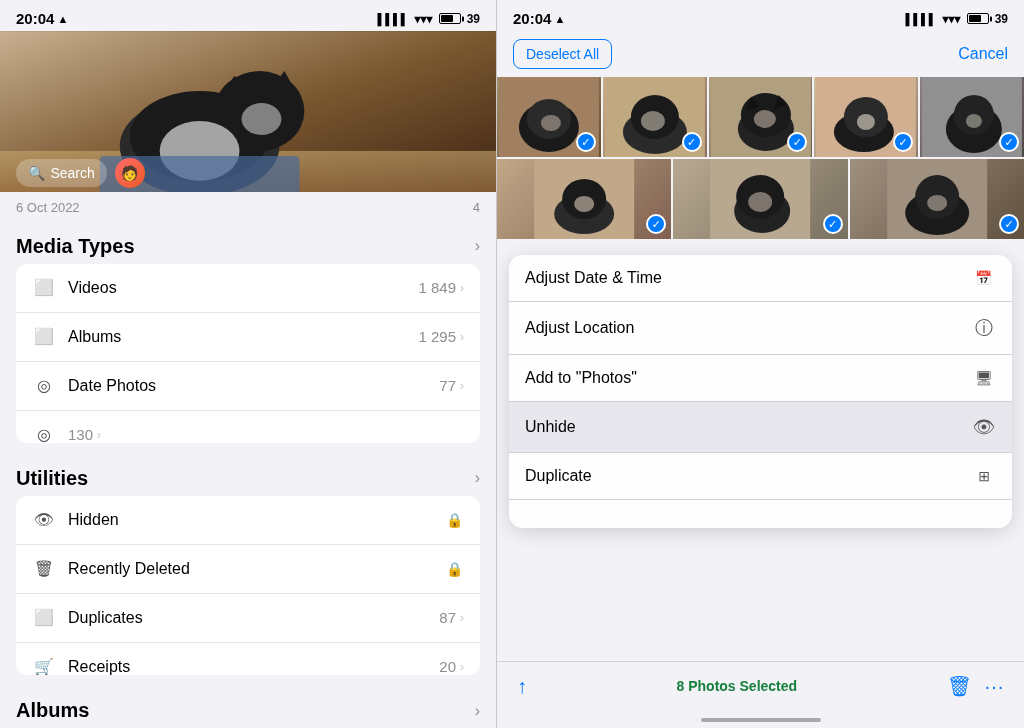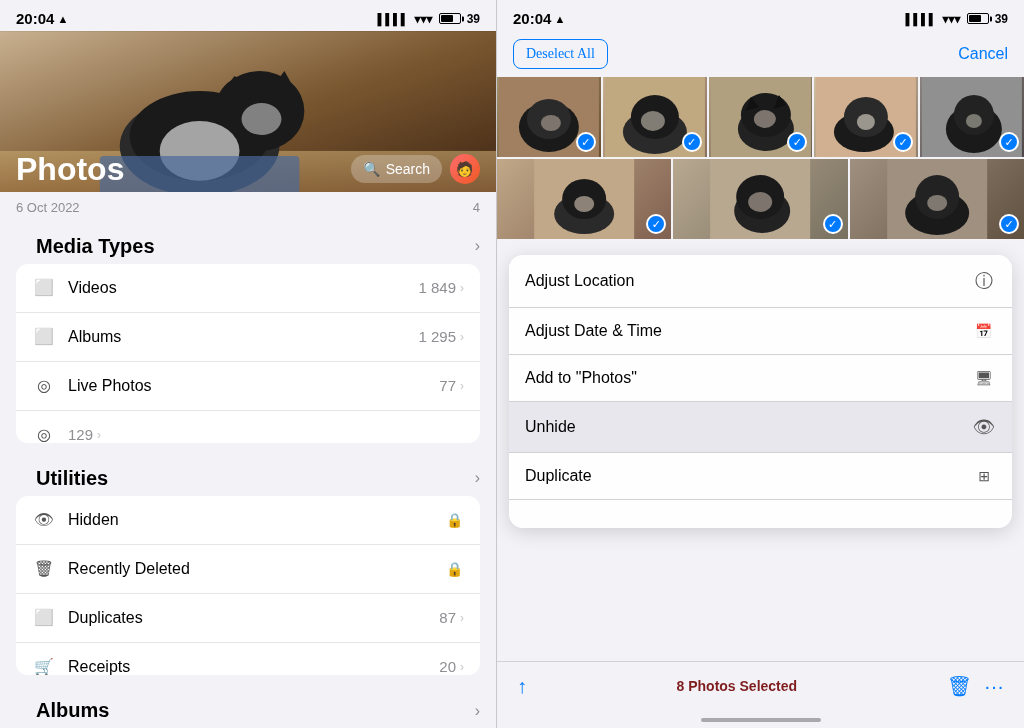--- a/index.html
+++ b/index.html
@@ -161,21 +161,20 @@
       color: #8e8e93;
       align-items: flex-end;
     }
 
     
     .section-header {
       display: flex;
       align-items: center;
       justify-content: space-between;
       padding: 16px 16px 6px;
-      margin-left: 20px;
     }
     .section-title {
       font-size: 20px;
       font-weight: 700;
       color: #000;
     }
     .section-arrow {
       color: #8e8e93;
       font-size: 16px;
     }
@@ -241,21 +240,20 @@
       background: #f2f2f7;
     }
     .deselect-btn {
       background: none;
       border: 1px solid #007aff;
       border-radius: 8px;
       color: #007aff;
       font-size: 14px;
       padding: 6px 12px;
       cursor: pointer;
-      font-family: Liberation Serif, serif;
     }
     .cancel-btn {
       background: none;
       border: none;
       color: #007aff;
       font-size: 16px;
       font-weight: 400;
       cursor: pointer;
       margin-left: 40px;
     }
@@ -333,21 +331,21 @@
       display: flex;
       align-items: center;
       justify-content: space-between;
       padding: 12px 20px 20px;
       background: #f2f2f7;
       border-top: 0.5px solid #d1d1d6;
     }
     .bottom-bar-text {
       font-size: 14px;
       font-weight: 600;
-      color: #7f1d1d;
+      color: #15803d;
     }
     .bottom-bar-icon {
       font-size: 20px;
       color: #007aff;
       cursor: pointer;
     }
     .home-indicator {
       width: 120px;
       height: 4px;
       background: #000;
@@ -432,21 +430,20 @@
 
         <polygon points="235,45 220,65 255,60" fill="#1a1a1a"></polygon>
         <polygon points="285,40 270,60 295,58" fill="#1a1a1a"></polygon>
 
         <ellipse cx="262" cy="88" rx="20" ry="16" fill="#e8e8e8" opacity="0.5"></ellipse>
 
         <rect x="100" y="125" width="200" height="45" fill="#4a6a9a" opacity="0.7" rx="4"></rect>
       </svg>
 
       <div class="photos-title-bar">
-        <span class="photos-title">Photos</span>
         <div style="display:flex;gap:8px;align-items:center;">
           <button class="search-btn">
             <span>🔍</span>
             <span>Search</span>
           </button>
           <div class="avatar-btn">
             <span style="font-size:14px;">🧑</span>
           </div>
         </div>
       </div>
@@ -473,28 +470,28 @@
 
       <div class="list-item">
         <span class="list-item-icon">⬜</span>
         <span class="list-item-label">Albums</span>
         <span class="list-item-count">1 295</span>
         <span class="list-item-arrow">›</span>
       </div>
 
       <div class="list-item">
         <span class="list-item-icon">◎</span>
-        <span class="list-item-label">Live Photos</span>
+        <span class="list-item-label">Date Photos</span>
         <span class="list-item-count">77</span>
         <span class="list-item-arrow">›</span>
       </div>
 
       <div class="list-item">
         <span class="list-item-icon">◎</span>
-        <span class="list-item-count">129</span>
+        <span class="list-item-count">130</span>
         <span class="list-item-arrow">›</span>
       </div>
     </div>
 
     <div class="section-header">
       <span class="section-title">Utilities</span>
       <span class="section-arrow">›</span>
     </div>
 
     <div class="utilities-card">
@@ -634,27 +631,27 @@
             <ellipse cx="50" cy="44" rx="10" ry="8" fill="#ccc0b0" opacity="0.55"></ellipse>
           </svg>
           <div class="check-badge">✓</div>
         </div>
       </div>
     </div>
 
     <div class="context-menu">
 
       <div class="menu-item">
+        <span class="menu-item-text">Adjust Date &amp; Time</span>
+        <span class="menu-item-icon" style="font-size:14px;">📅</span>
+      </div>
+
+      <div class="menu-item">
         <span class="menu-item-text">Adjust Location</span>
         <span class="menu-item-icon">ⓘ</span>
-      </div>
-
-      <div class="menu-item">
-        <span class="menu-item-text">Adjust Date &amp; Time</span>
-        <span class="menu-item-icon" style="font-size:14px;">📅</span>
       </div>
 
 
       <div class="menu-item">
         <span class="menu-item-text">Add to "Photos"</span>
         <span class="menu-item-icon" style="font-size:14px;">🖥</span>
       </div>
 
 
       <div class="menu-item highlighted">

